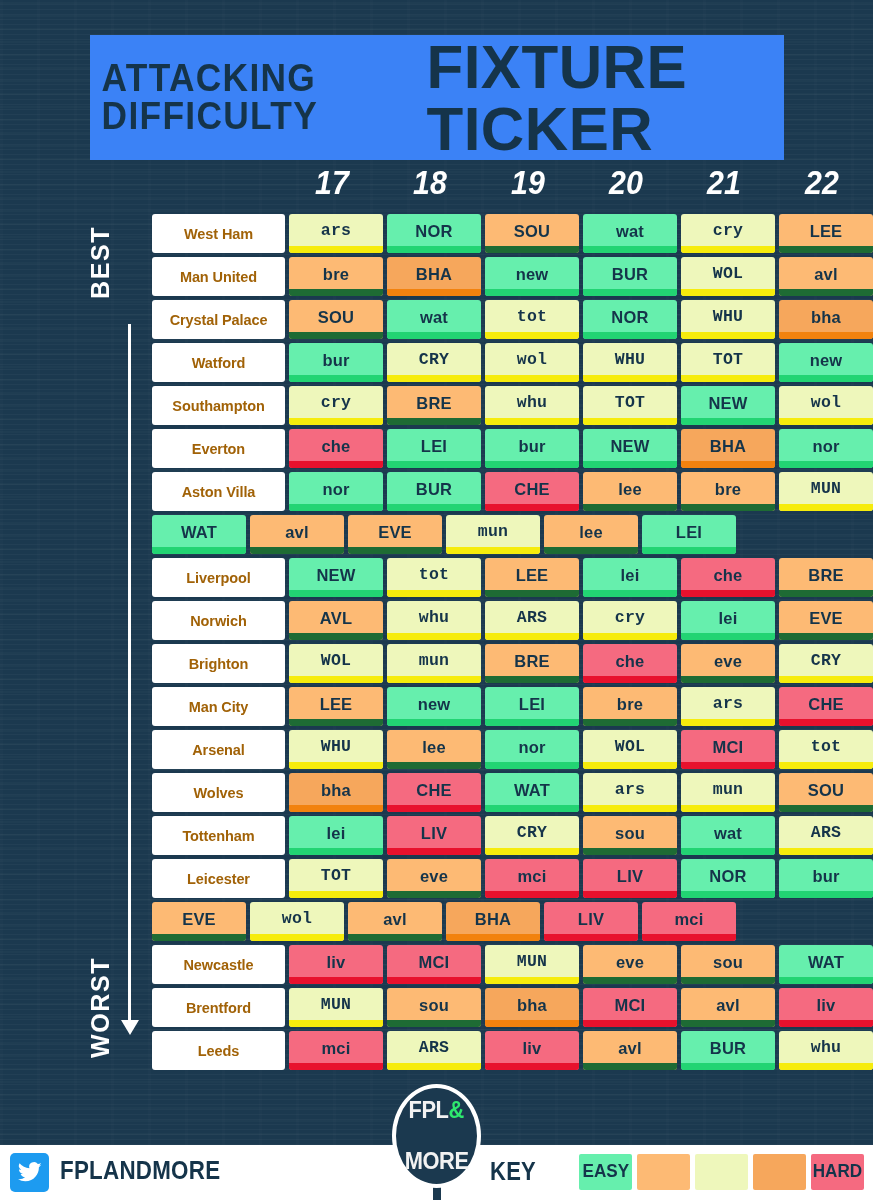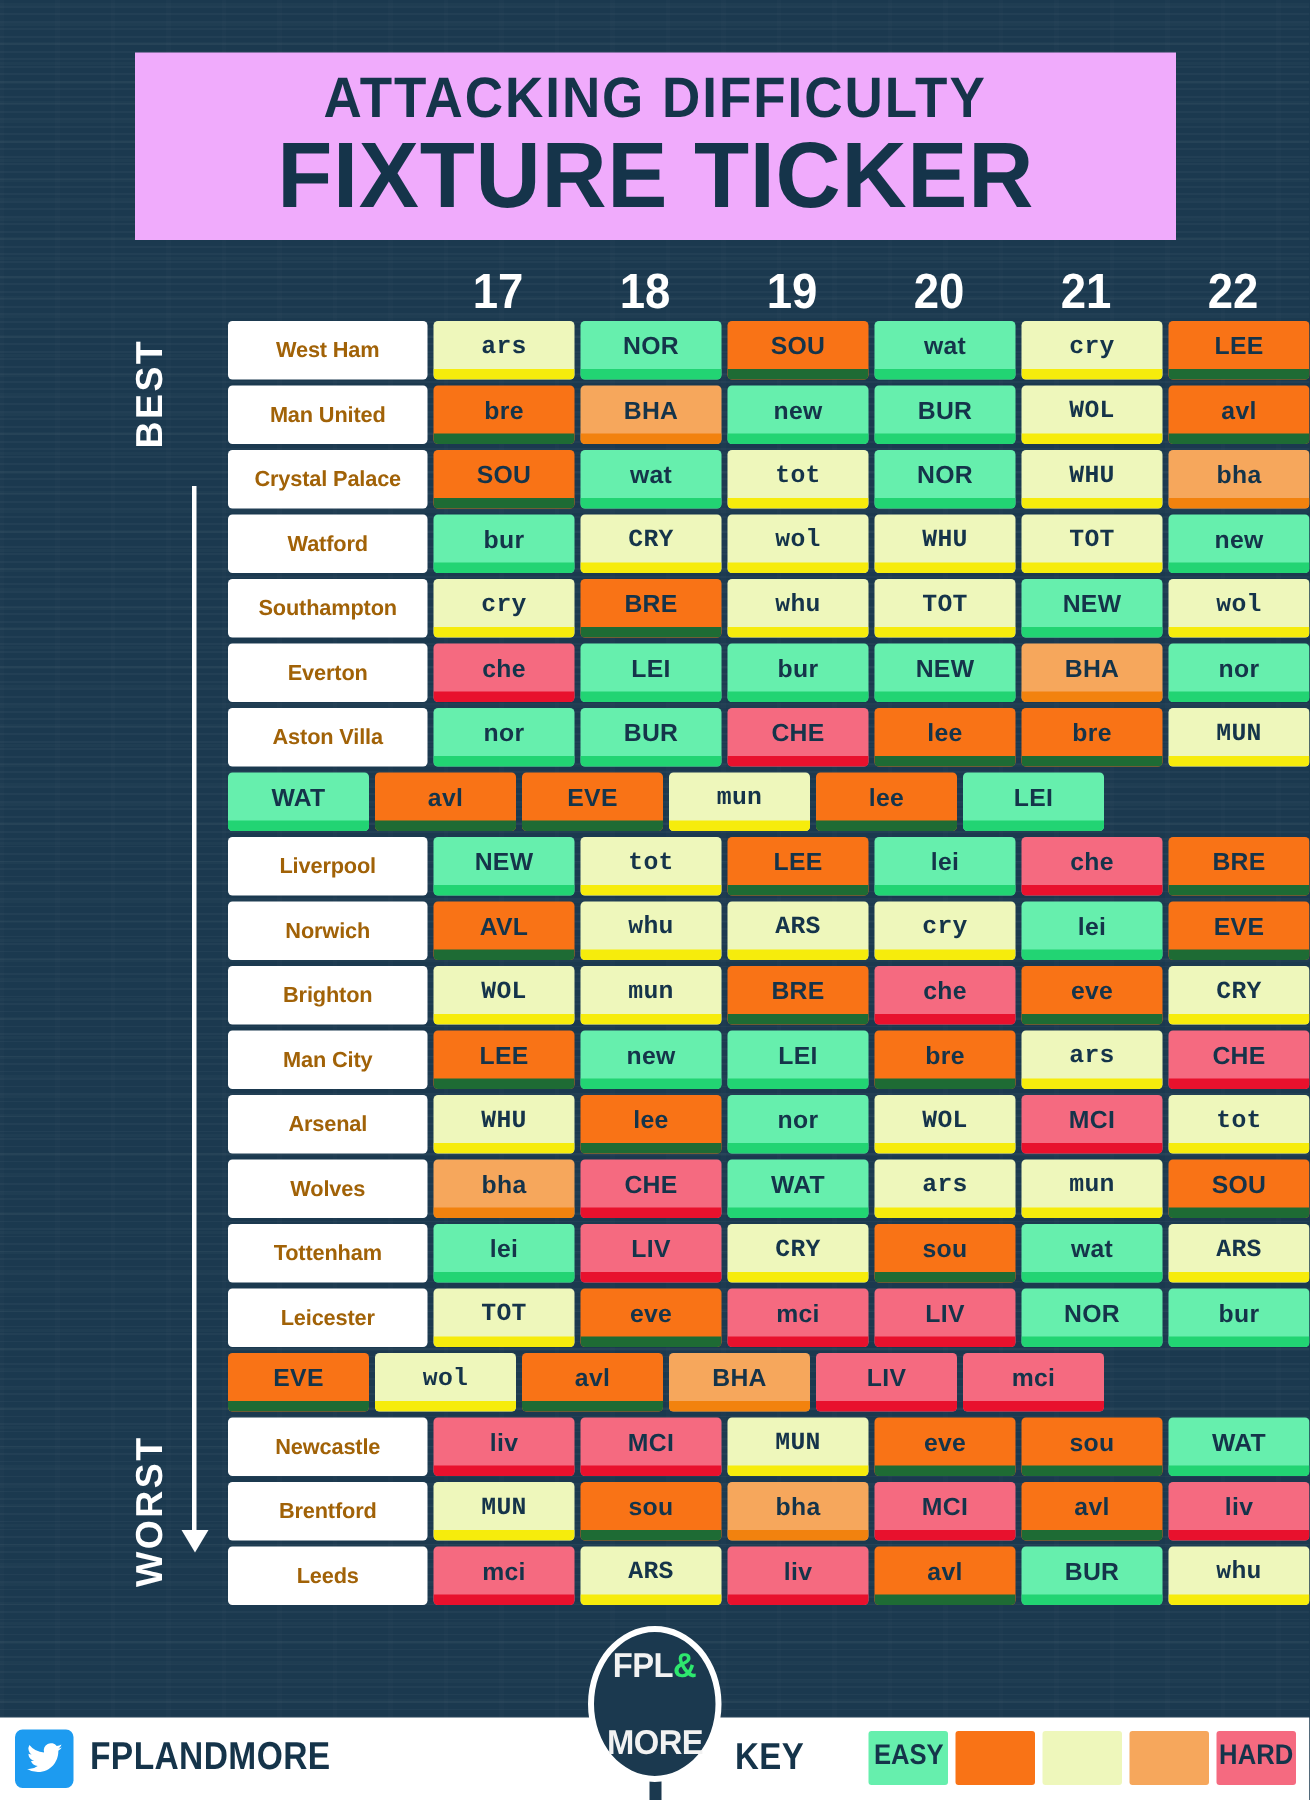--- a/index.html
+++ b/index.html
@@ -16,22 +16,22 @@
       repeating-linear-gradient(0deg, rgba(255,255,255,.030) 0px, rgba(255,255,255,.030) 1px, rgba(0,0,0,0) 1px, rgba(0,0,0,0) 5px),
       repeating-linear-gradient(0deg, rgba(255,255,255,.018) 0px, rgba(255,255,255,.018) 2px, rgba(0,0,0,0) 2px, rgba(0,0,0,0) 13px),
       repeating-linear-gradient(90deg, rgba(255,255,255,.012) 0px, rgba(255,255,255,.012) 3px, rgba(0,0,0,0) 3px, rgba(0,0,0,0) 37px);
     pointer-events:none;
   }
   .board{position:absolute;inset:0;}
 
   
   .title-card{
     position:absolute;left:90px;top:35px;width:694px;height:125px;
-    background:#f0abfc;
-    display:flex;flex-direction:column;align-items:center;justify-content:center;
+    background:#3b82f6;
+    display:flex;flex-direction:row;align-items:center;justify-content:center;
   }
   .title-sub{
     color:#15344a;font-size:38px;font-weight:bold;letter-spacing:1.4px;
     line-height:1;margin-bottom:2px;
     transform:scaleX(.93);
   }
   .title-main{
     color:#15344a;font-size:62px;font-weight:bold;letter-spacing:.5px;
     line-height:1;
     transform:scaleX(.97);
@@ -51,21 +51,21 @@
     position:absolute;left:40px;top:128px;width:3px;height:700px;background:#ffffff;
   }
   .rail-arrow{
     position:absolute;left:33px;top:824px;
     width:0;height:0;border-left:9px solid transparent;border-right:9px solid transparent;
     border-top:15px solid #ffffff;
   }
 
   
   .grid{position:absolute;left:152px;top:166px;}
-  .gw-head{display:flex;height:44px;align-items:flex-end;margin-bottom:4px;}
+  .gw-head{display:flex;height:44px;margin-bottom:4px;font-style:italic;}
   .gw-spacer{width:133px;flex:0 0 133px;}
   .gw-num{
     flex:0 0 94px;width:94px;margin-right:4px;
     color:#ffffff;font-size:33px;font-weight:bold;text-align:center;line-height:1;
     transform:scaleX(.92);
   }
   .gw-num:last-child{margin-right:0;}
 
   .row{display:flex;height:39px;margin-bottom:4px;}
   .team{
@@ -82,21 +82,21 @@
   }
   .cell:last-child{margin-right:0;}
   .cell-txt{
     color:#15344a;font-size:16.5px;font-weight:bold;line-height:1;
     position:relative;z-index:2;margin-bottom:4px;letter-spacing:.2px;
   }
   .cell-strip{position:absolute;left:0;right:0;bottom:0;height:7px;z-index:1;}
 
   
   .t1{background:#66efad;} .t1 .cell-strip{background:#22d473;}
-  .t2{background:#f97316;} .t2 .cell-strip{background:#1e6b34;}
+  .t2{background:#fdba74;} .t2 .cell-strip{background:#1e6b34;}
   .t3{background:#eef7bb;font-family:Liberation Mono, monospace;} .t3 .cell-strip{background:#f6ec0c;}
   .t4{background:#f6a75c;} .t4 .cell-strip{background:#f2820e;}
   .t5{background:#f56a80;} .t5 .cell-strip{background:#e8112d;}
 
   
   .footer-bar{
     position:absolute;left:0;bottom:0;width:873px;height:55px;background:#ffffff;
   }
   .tw-icon{
     position:absolute;left:10px;bottom:8px;width:39px;height:39px;

